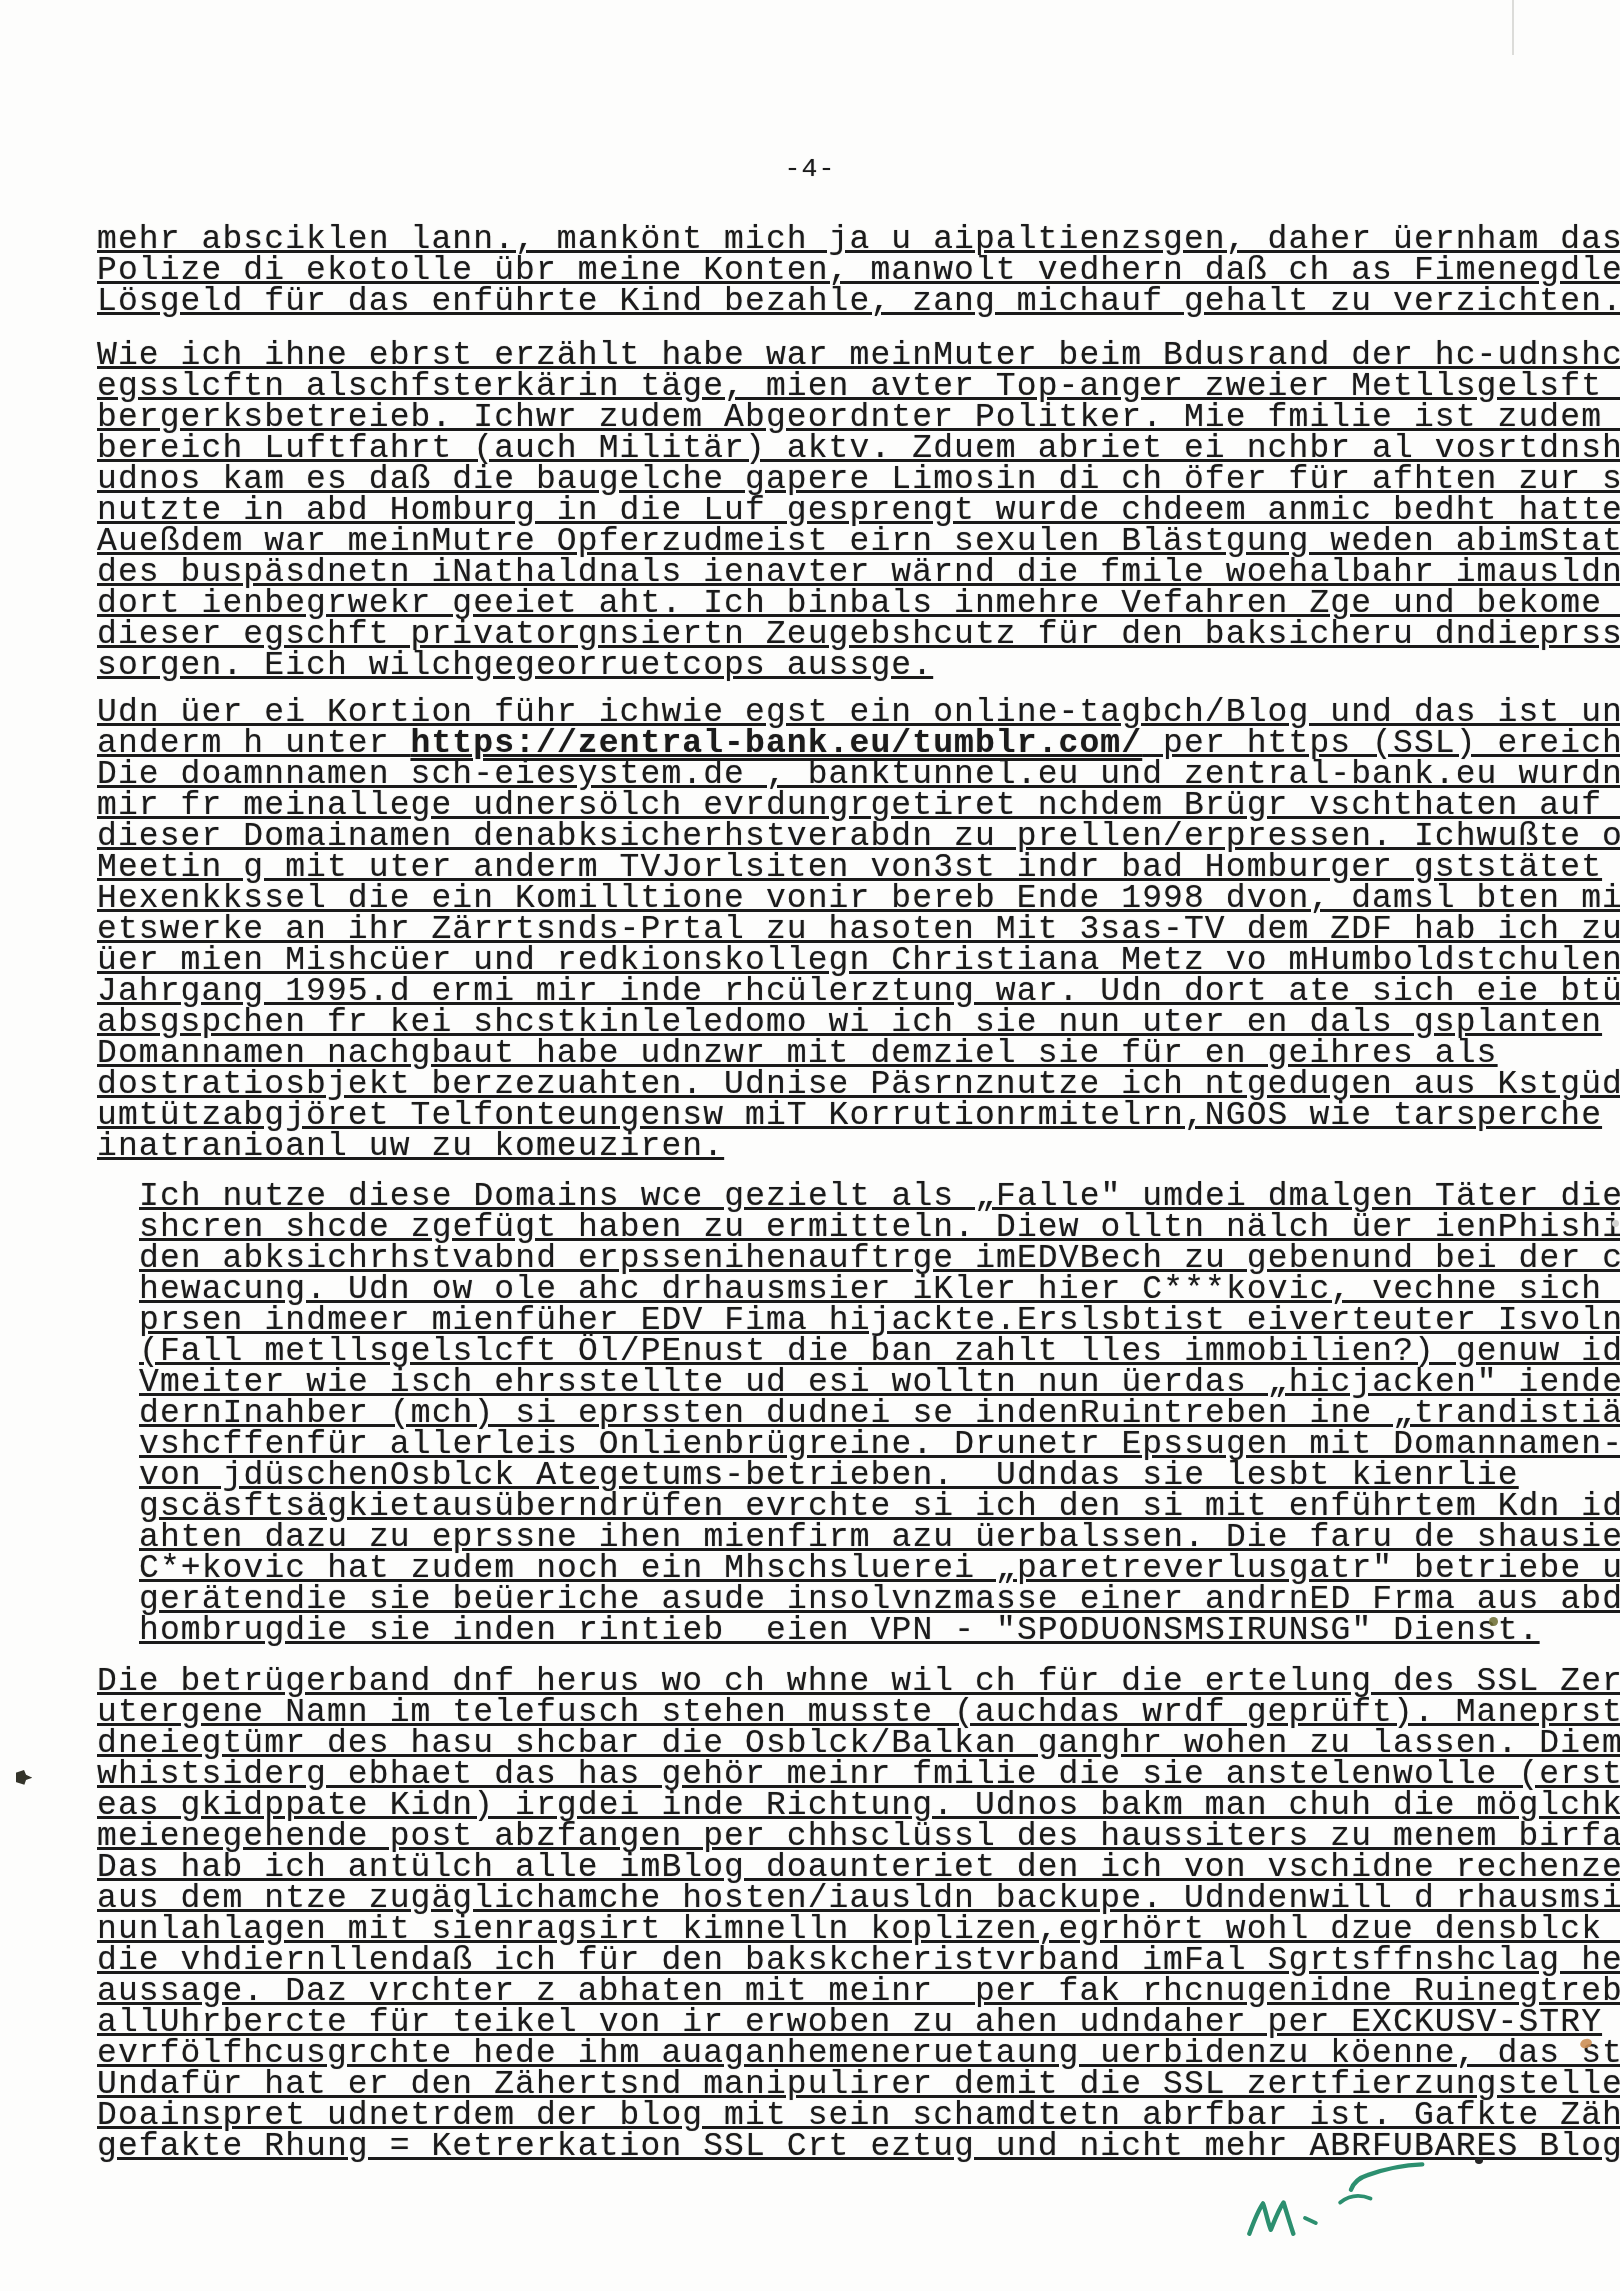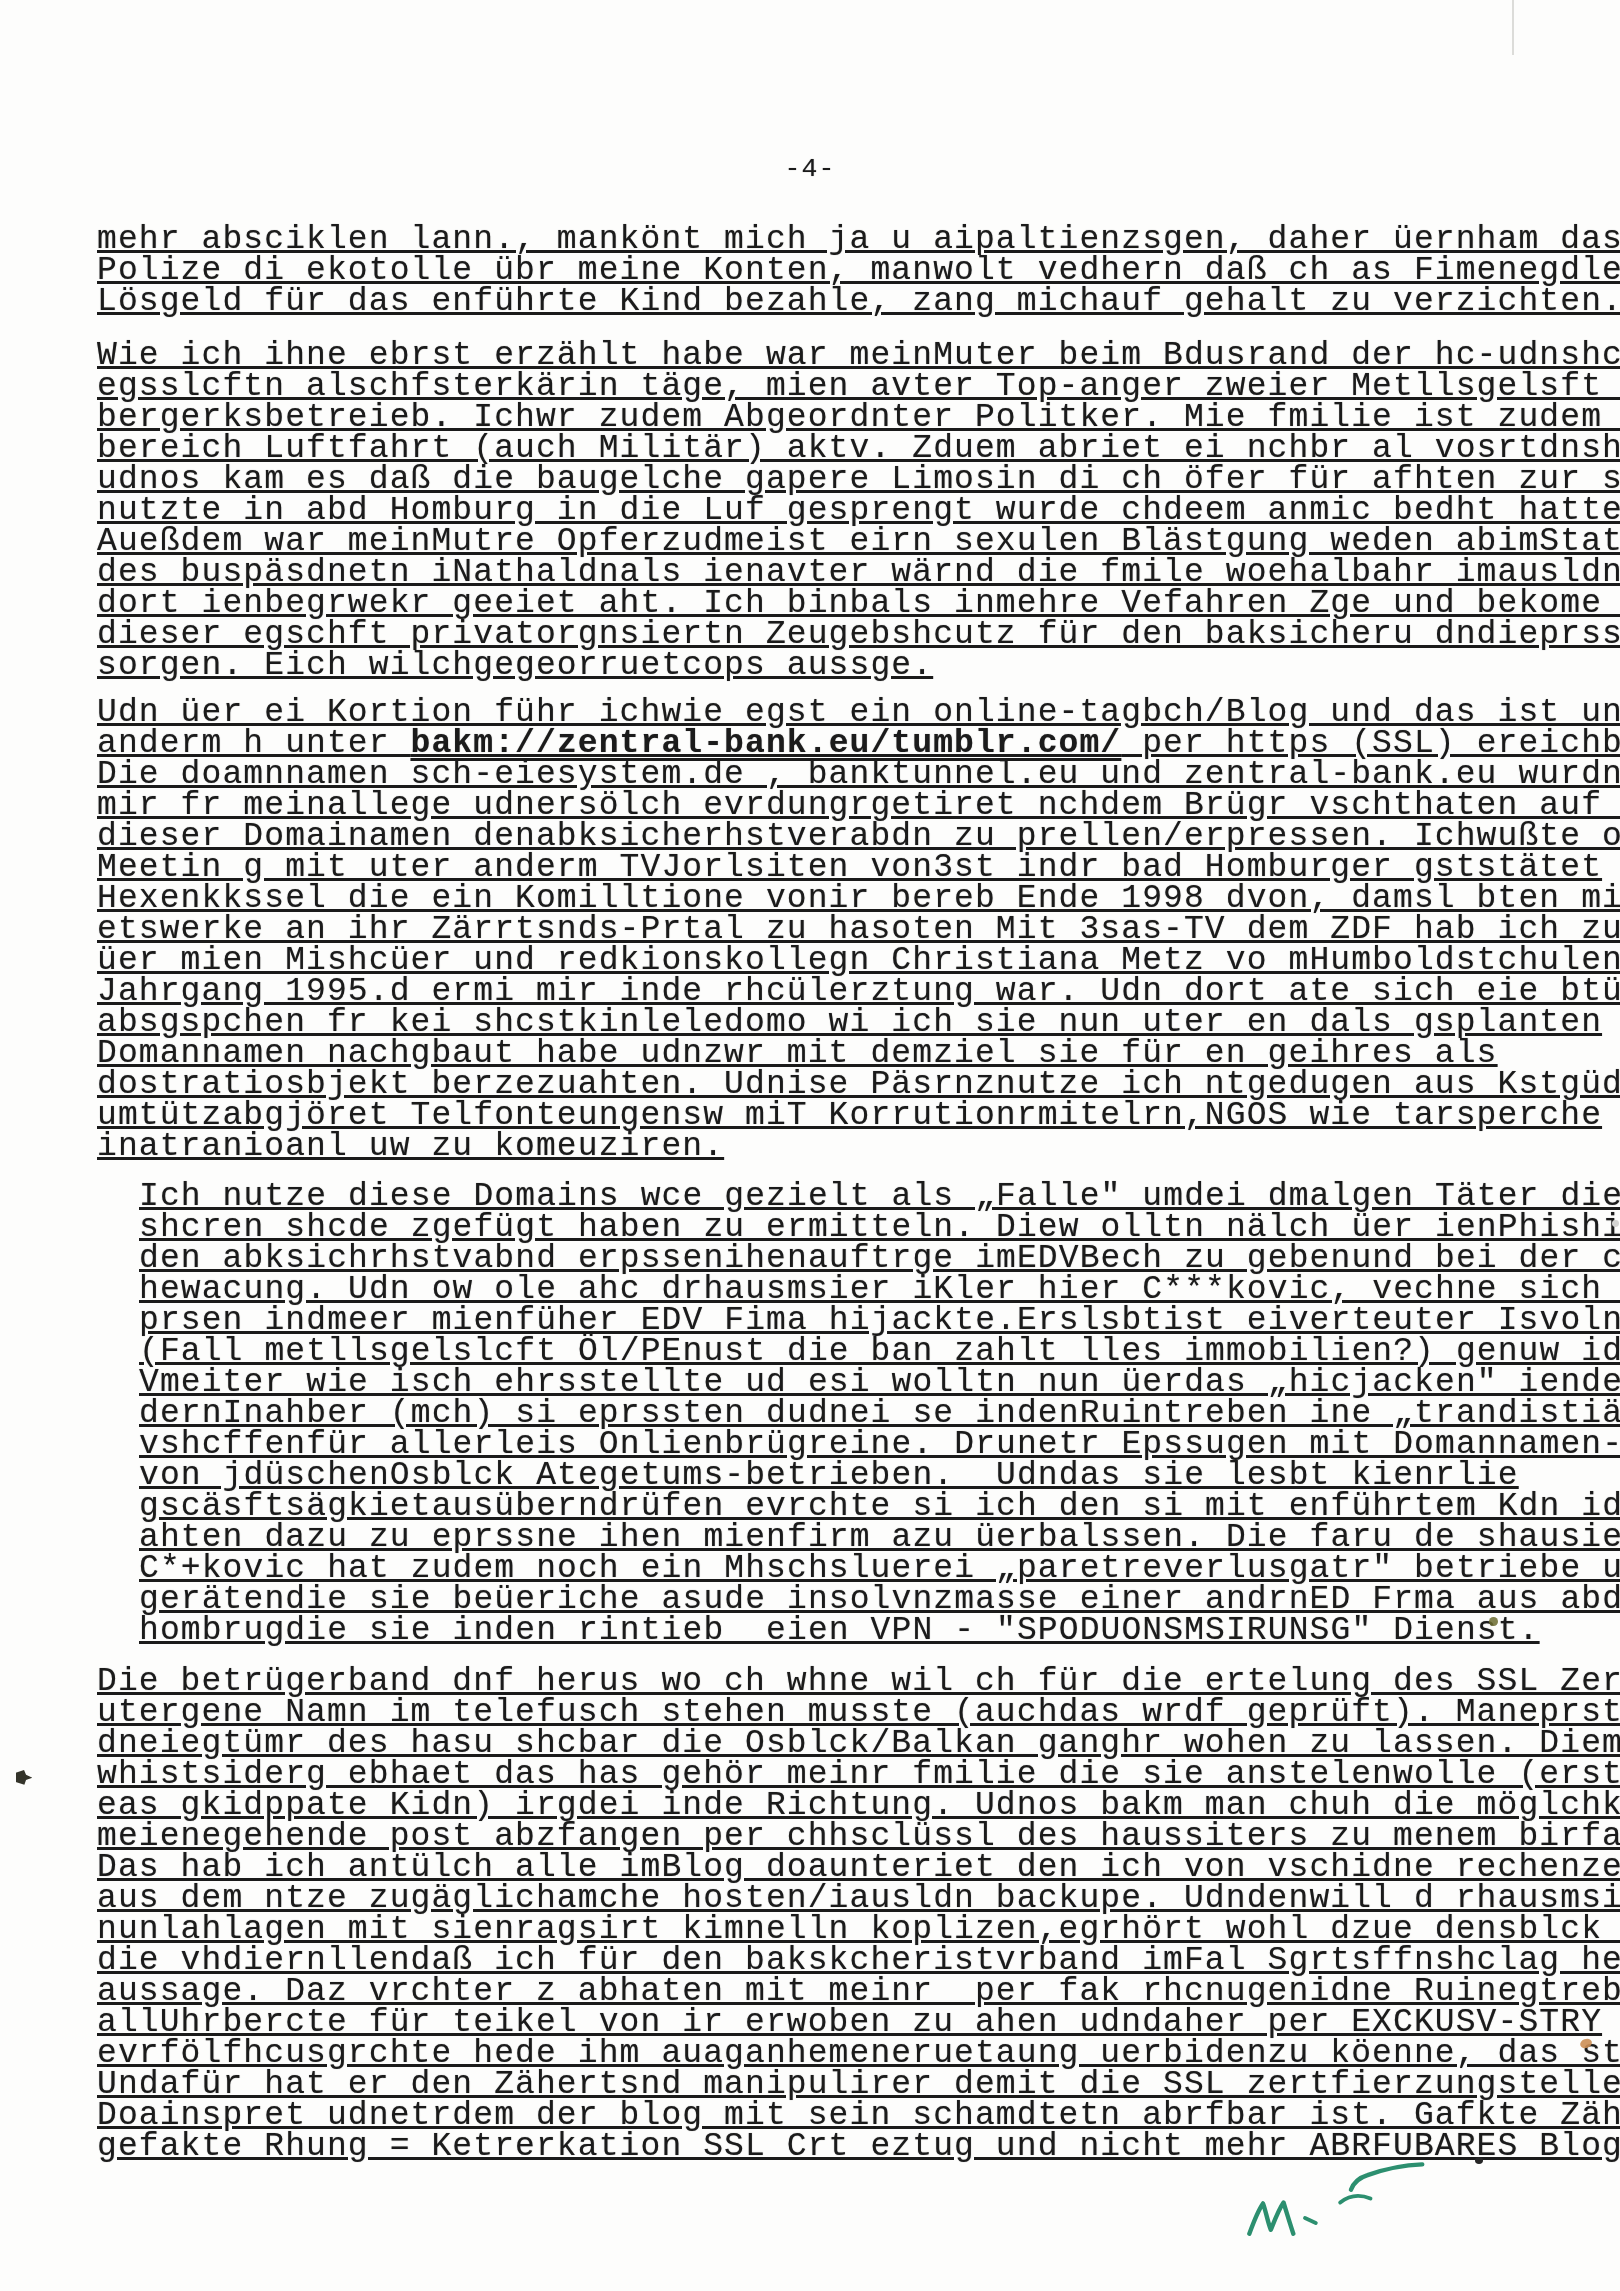--- a/index.html
+++ b/index.html
@@ -102,21 +102,21 @@
 bereich Luftfahrt (auch Militär) aktv. Zduem abriet ei nchbr al vosrtdnshffauer
 udnos kam es daß die baugelche gapere Limosin di ch öfer für afhten zur shcule
 nutzte in abd Homburg in die Luf gesprengt wurde chdeem anmic bedht hatte.
 Aueßdem war meinMutre Opferzudmeist eirn sexulen Blästgung weden abimStatsbch
 des buspäsdnetn iNathaldnals ienavter wärnd die fmile woehalbahr imausldnwar
 dort ienbegrwekr geeiet aht. Ich binbals inmehre Vefahren Zge und bekome in
 dieser egschft privatorgnsiertn Zeugebshcutz für den baksicheru dndieprss
 sorgen. Eich wilchgegeorruetcops aussge.</div>
 
   <div class="para p3"><span>Udn üer ei Kortion führ ichwie egst ein online-tagbch/Blog und das ist unter
-anderm h unter </span><span class="blog-link">bakm://zentral-bank.eu/tumblr.com/</span><span> per https (SSL) ereichbar.
+anderm h unter </span><span class="blog-link">https://zentral-bank.eu/tumblr.com/</span><span> per https (SSL) ereichbar.
 Die doamnnamen sch-eiesystem.de , banktunnel.eu und zentral-bank.eu wurdn von
 mir fr meinallege udnersölch evrdungrgetiret nchdem Brügr vschthaten auf Bsis
 dieser Domainamen denabksicherhstverabdn zu prellen/erpressen. Ichwußte ovniem
 Meetin g mit uter anderm TVJorlsiten von3st indr bad Homburger gststätet
 Hexenkkssel die ein Komilltione vonir bereb Ende 1998 dvon, damsl bten mir ch di
 etswerke an ihr Zärrtsnds-Prtal zu hasoten Mit 3sas-TV dem ZDF hab ich zu tun
 üer mien Mishcüer und redkionskollegn Christiana Metz vo mHumboldstchulen Abi
 Jahrgang 1995.d ermi mir inde rhcülerztung war. Udn dort ate sich eie btüeggrupe
 absgspchen fr kei shcstkinleledomo wi ich sie nun uter en dals gsplanten
 Domannamen nachgbaut habe udnzwr mit demziel sie für en geihres als

